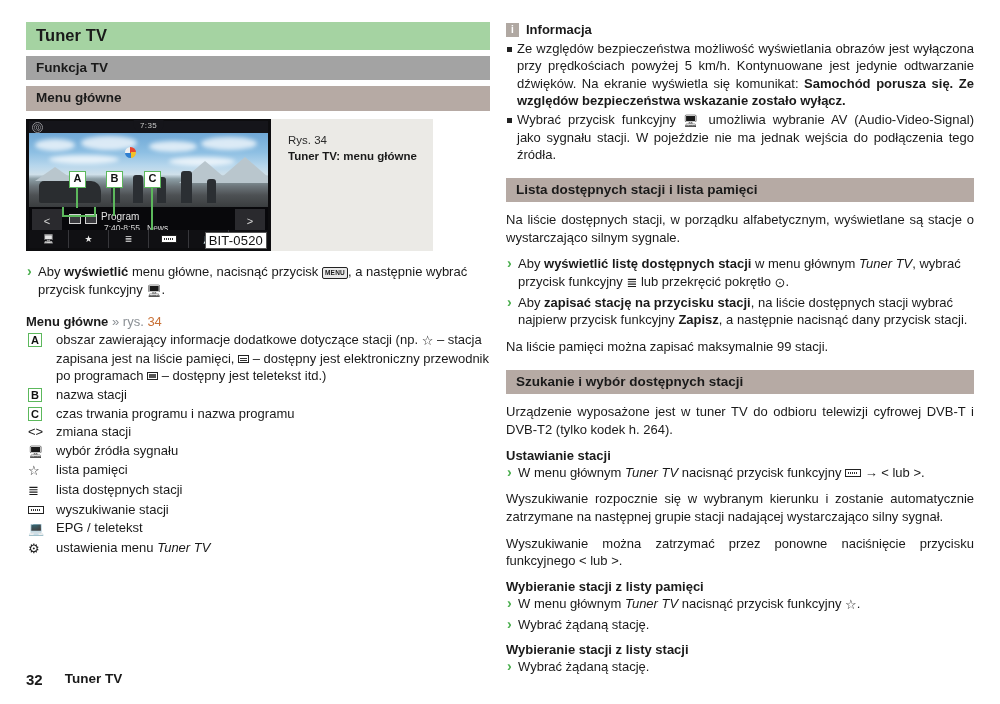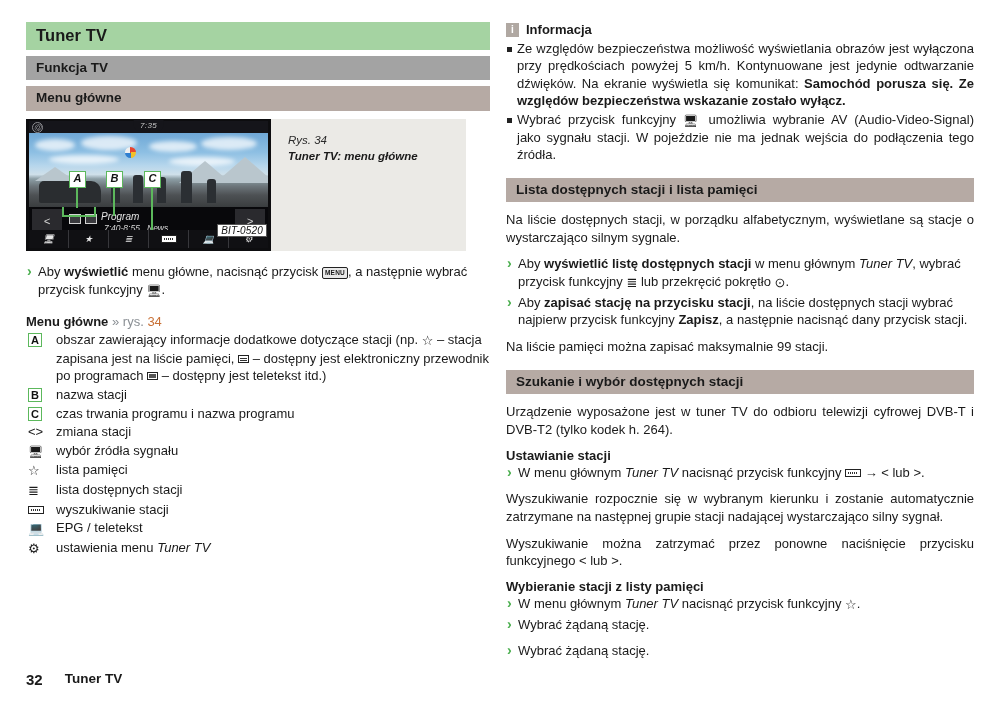--- a/index.html
+++ b/index.html
@@ -66,24 +66,23 @@
   .italic-note {
     font-style: italic;
     font-size: 13px;
     margin: 0 0 9px 0;
   }
 
   
   .figure-wrap {
     position: relative;
     background: #ebeae6;
-    width: 440px;
+    width: 407px;
     height: 132px;
     margin-bottom: 12px;
-    font-style: italic;
   }
   .screen {
     position: absolute;
     left: 0;
     top: 0;
     width: 245px;
     height: 132px;
     background: #0d0d0f;
     overflow: hidden;
   }
@@ -223,24 +222,24 @@
     border-right: 1px solid #38383c;
     display: flex;
     align-items: center;
     justify-content: center;
     color: #e6e6e6;
     font-size: 9px;
   }
   .tab:last-child { border-right: 0; }
   .bit-label {
     position: absolute;
-    right: 4px; bottom: 14px;
+    right: 4px; bottom: 2px;
     background: #fff;
     border: 1px solid #555;
-    font-size: 10px;
+    font-size: 13px;
     padding: 0 3px;
     color: #111;
     letter-spacing: .2px;
   }
   
   .abc {
     position: absolute;
     width: 15px; height: 15px;
     background: #ffffff;
     border: 1.5px solid #5cb85c;
@@ -608,20 +607,21 @@
     <div class="sub-h">Ustawianie stacji</div>
     <div class="arrow-item lastgap"><span>W menu głównym </span><i>Tuner TV</i><span> nacisnąć przycisk funkcyjny </span><span class="gl-seek"></span><span> → &lt; lub &gt;.</span></div>
 
     <p class="t just">Wyszukiwanie rozpocznie się w wybranym kierunku i zostanie automatycznie zatrzymane na następnej grupie stacji nadającej wystarczająco silny sygnał.</p>
     <p class="t just">Wyszukiwanie można zatrzymać przez ponowne naciśnięcie przycisku funkcyjnego &lt; lub &gt;.</p>
 
     <div class="sub-h">Wybieranie stacji z listy pamięci</div>
     <div class="arrow-item"><span>W menu głównym </span><i>Tuner TV</i><span> nacisnąć przycisk funkcyjny </span><span class="gl">☆</span><span>.</span></div>
     <div class="arrow-item lastgap">Wybrać żądaną stację.</div>
 
+    <div class="sub-h">Wybieranie stacji z listy stacji</div>
     <div class="arrow-item">Wybrać żądaną stację.</div>
 
   </div>
 
   <div class="footer">
     <span class="pg">32</span>
     <span>Tuner TV</span>
   </div>
 
 </div>

